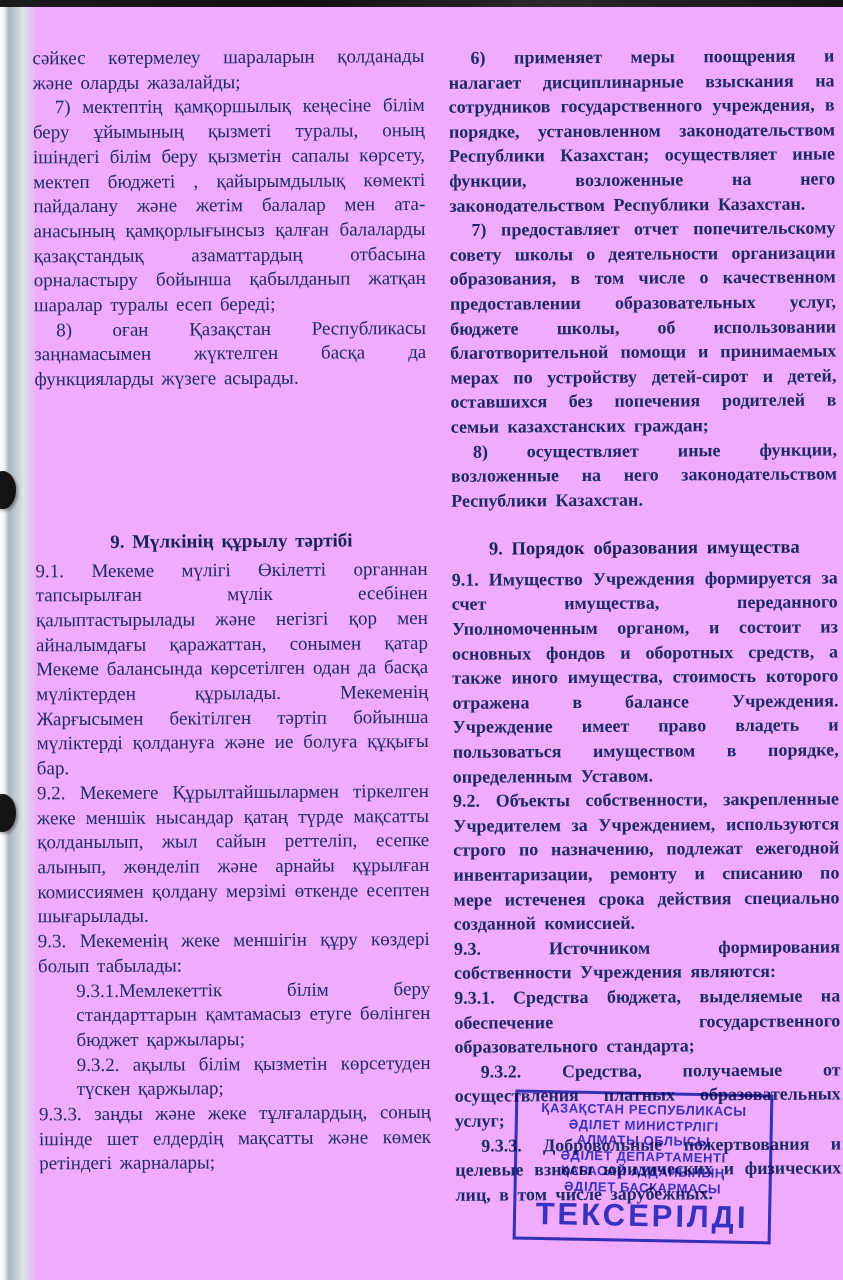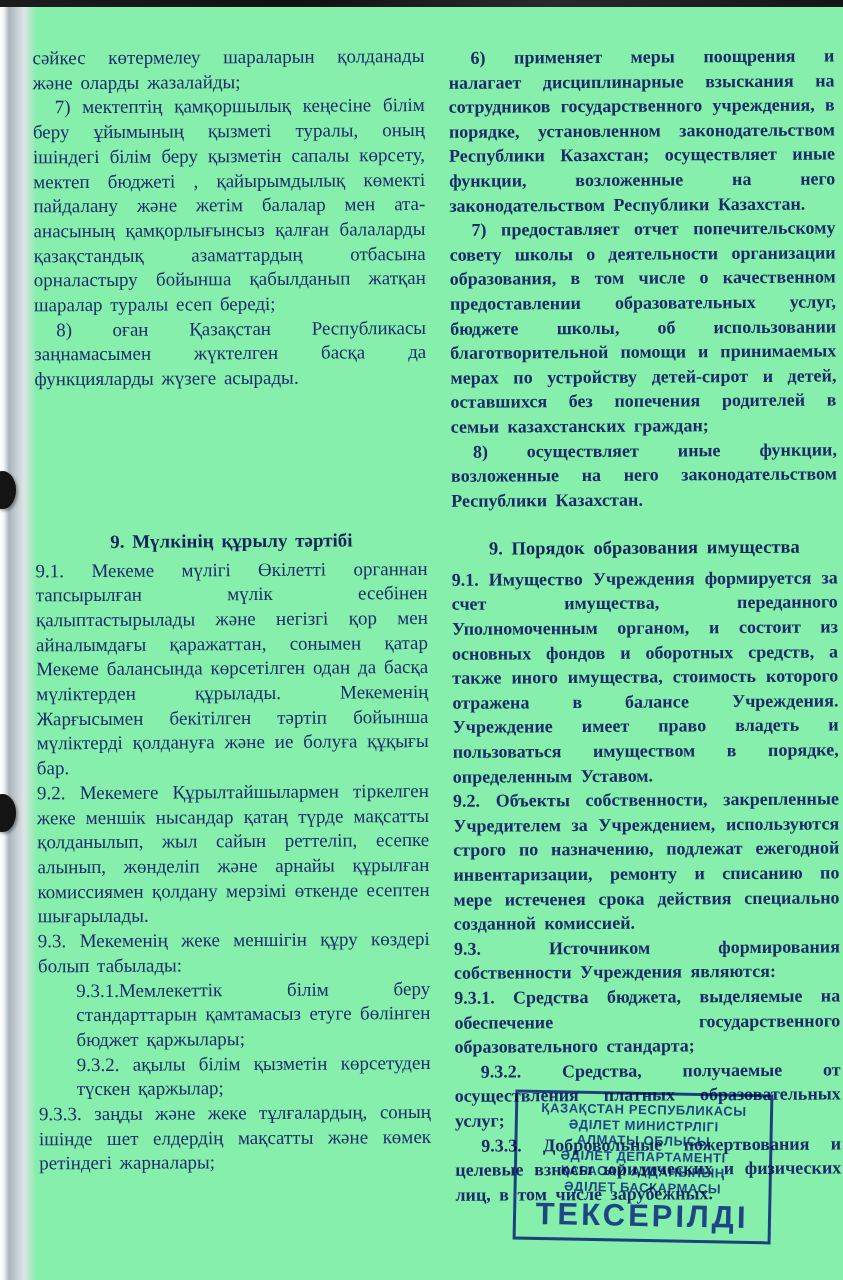--- a/index.html
+++ b/index.html
@@ -4,21 +4,21 @@
 <style>
   html,body{margin:0;padding:0;}
   body{
     width:843px;height:1280px;
     background:#dddcd8;
     font-family:"Liberation Serif", serif;
   }
   .page{
     position:relative;
     width:843px;height:1280px;
-    background:#86efac;
+    background:#f0abfc;
     overflow:hidden;
   }
   
   .edge-top{
     position:absolute;top:0;left:0;right:0;height:7px;
     background:linear-gradient(to right,#1c1c1c 0%,#101010 35%,#2a2a2a 65%,#141414 100%);
     z-index:3;
   }
   .edge-left{
     position:absolute;top:0;bottom:0;left:0;width:36px;

